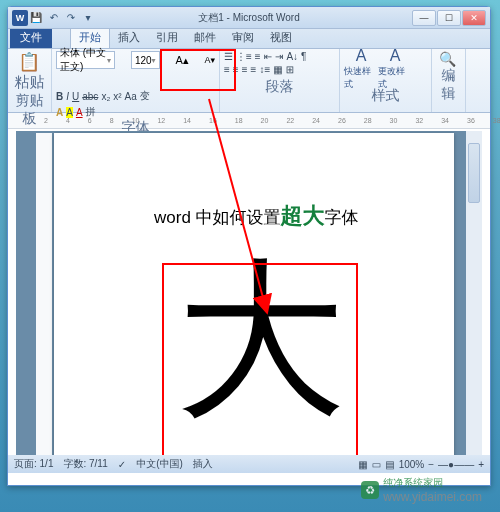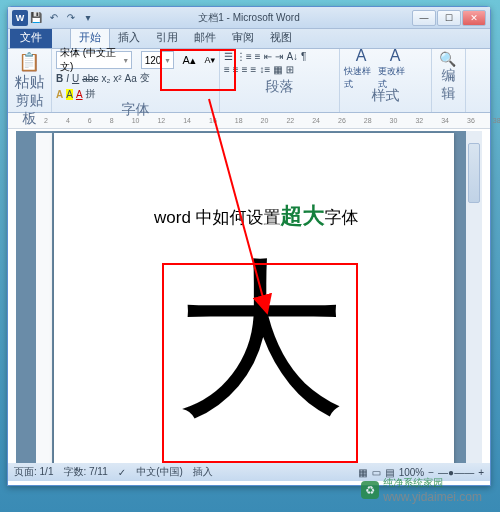--- a/index.html
+++ b/index.html
@@ -17,21 +17,21 @@
   .tab { padding: 3px 8px; font-size: 11px; color: #3a4a5c; cursor: pointer; }
   .tab.file { background: #2b579a; color: #fff; border-radius: 2px 2px 0 0; margin-right: 18px; padding: 3px 10px; }
   .tab.active { background: #f4f8fc; border: 1px solid #a8bdd8; border-bottom: none; color: #2b579a; }
   .ribbon { height: 64px; background: linear-gradient(to bottom, #f4f8fc, #e3edf8); display: flex; border-bottom: 1px solid #a8bdd8; position: relative; }
   .group { border-right: 1px solid #c5d5e8; padding: 2px 4px 0 4px; display: flex; flex-direction: column; }
   .grouplabel { text-align: center; font-size: 14px; color: #5a7090; margin-top: auto; padding-bottom: 16px; }
   .clip { width: 44px; align-items: center; }
   .clip .paste { color: #5a7090; font-size: 15px; text-align: center; }
   .clip .picon { font-size: 18px; color: #c49a3a; }
   .fontgrp { width: 168px; }
-  .fontrow1 { display: flex; gap: 9px; align-items: center; margin-bottom: 2px; }
+  .fontrow1 { display: flex; gap: 16px; align-items: center; margin-bottom: 20px; }
   .fontname { width: 84px; height: 18px; border: 1px solid #a8bdd8; background: #fff; font-size: 10px; padding: 1px 3px; display: flex; align-items: center; justify-content: space-between; }
   .fontsize { width: 36px; height: 18px; border: 1px solid #a8bdd8; background: #fff; font-size: 10px; padding: 1px 3px; display: flex; align-items: center; justify-content: space-between; }
   .redbox1 { position: absolute; left: 152px; top: 42px; width: 76px; height: 42px; border: 2px solid #f00; pointer-events: none; }
   .fontrow2 { display: flex; gap: 3px; font-size: 10px; color: #3a4a5c; margin-bottom: 2px; align-items: center; }
   .fontrow2 span { cursor: pointer; }
   .fontrow3 { display: flex; gap: 3px; font-size: 10px; color: #3a4a5c; align-items: center; }
   .paragrp { width: 120px; }
   .paragrp .prow { display: flex; gap: 3px; font-size: 10px; color: #3a4a5c; margin-bottom: 2px; }
   .stylegrp { width: 92px; display: flex; flex-direction: row; flex-wrap: wrap; align-items: center; }
   .stylebox { width: 34px; height: 36px; display: flex; flex-direction: column; align-items: center; justify-content: center; font-size: 9px; color: #3a5a8c; }
@@ -40,21 +40,21 @@
   .ruler { height: 16px; background: #f7f9fb; border-bottom: 1px solid #d0d8e2; display: flex; align-items: center; padding-left: 36px; font-size: 7px; color: #888; gap: 18px; }
   .doc { position: absolute; left: 8px; right: 8px; top: 124px; bottom: 18px; background: #6a8ca8; overflow: hidden; }
   .page { position: absolute; left: 38px; top: 2px; width: 400px; height: 350px; background: #fff; box-shadow: 0 1px 4px rgba(0,0,0,0.3); }
   .vruler { position: absolute; left: 20px; top: 2px; width: 16px; bottom: 0; background: #f7f9fb; }
   .headline { position: absolute; left: 100px; top: 68px; font-size: 17px; font-family: "SimSun", serif; color: #000; }
   .headline .red { color: #15803d; font-size: 22px; font-weight: bold; }
   .bigbox { position: absolute; left: 108px; top: 130px; width: 196px; height: 200px; border: 2px solid #f00; }
   .bigchar { position: absolute; left: 122px; top: 98px; font-size: 170px; font-family: "SimSun", serif; color: #000; line-height: 1.3; }
   .scrollv { position: absolute; right: 0; top: 0; width: 16px; bottom: 0; background: #e6edf5; }
   .scrollv .thumb { position: absolute; top: 12px; left: 2px; right: 2px; height: 60px; background: linear-gradient(#d8e4f0,#c0d2e6); border: 1px solid #a8bdd8; border-radius: 2px; }
-  .status { position: absolute; left: 0; right: 0; bottom: 4px; height: 18px; background: linear-gradient(#dce8f5,#c5d9ef); display: flex; align-items: center; padding: 0 6px; font-size: 10px; color: #3a4a5c; gap: 10px; }
+  .status { position: absolute; left: 0; right: 0; bottom: 12px; height: 18px; background: linear-gradient(#dce8f5,#c5d9ef); display: flex; align-items: center; padding: 0 6px; font-size: 10px; color: #3a4a5c; gap: 10px; }
   .status .zoom { margin-left: auto; display: flex; align-items: center; gap: 4px; }
   .arrow { position: absolute; left: 197px; top: 88px; width: 70px; height: 220px; pointer-events: none; }
   .watermark { position: absolute; right: 18px; bottom: 8px; display: flex; align-items: center; gap: 4px; font-size: 10px; color: #2a8c4a; opacity: 0.85; }
   .watermark .logo { width: 18px; height: 18px; background: #2a8c4a; border-radius: 4px; display: flex; align-items: center; justify-content: center; color: #fff; font-size: 11px; }
   .watermark .url { color: #888; font-size: 12px; }
   .car { font-size: 8px; color: #888; }
 </style>
 </head>
 <body>
 

